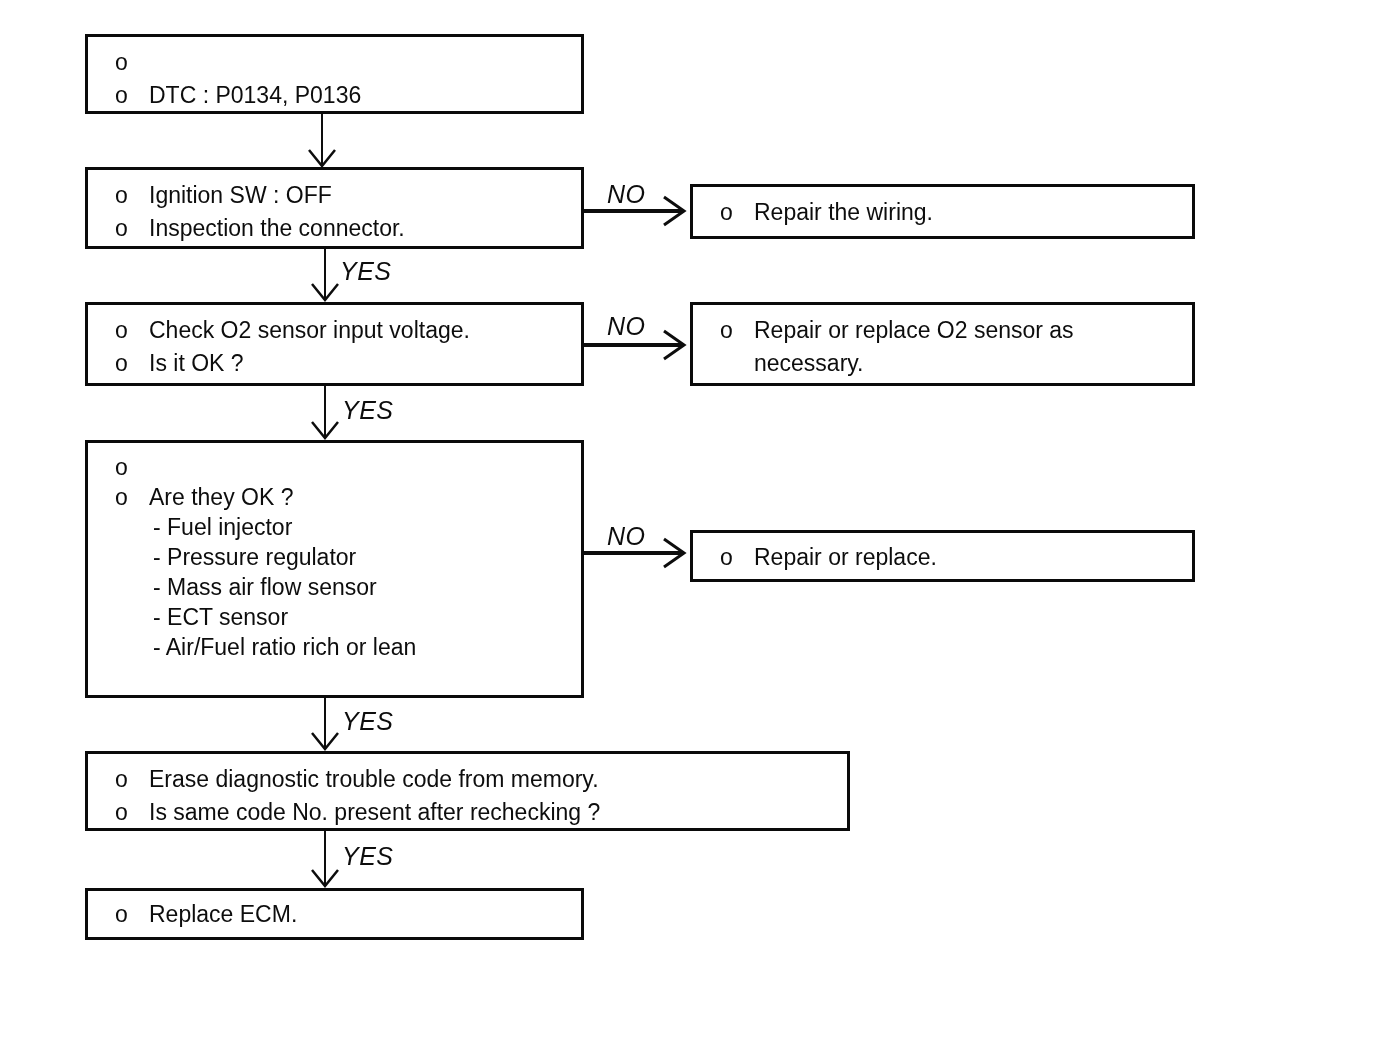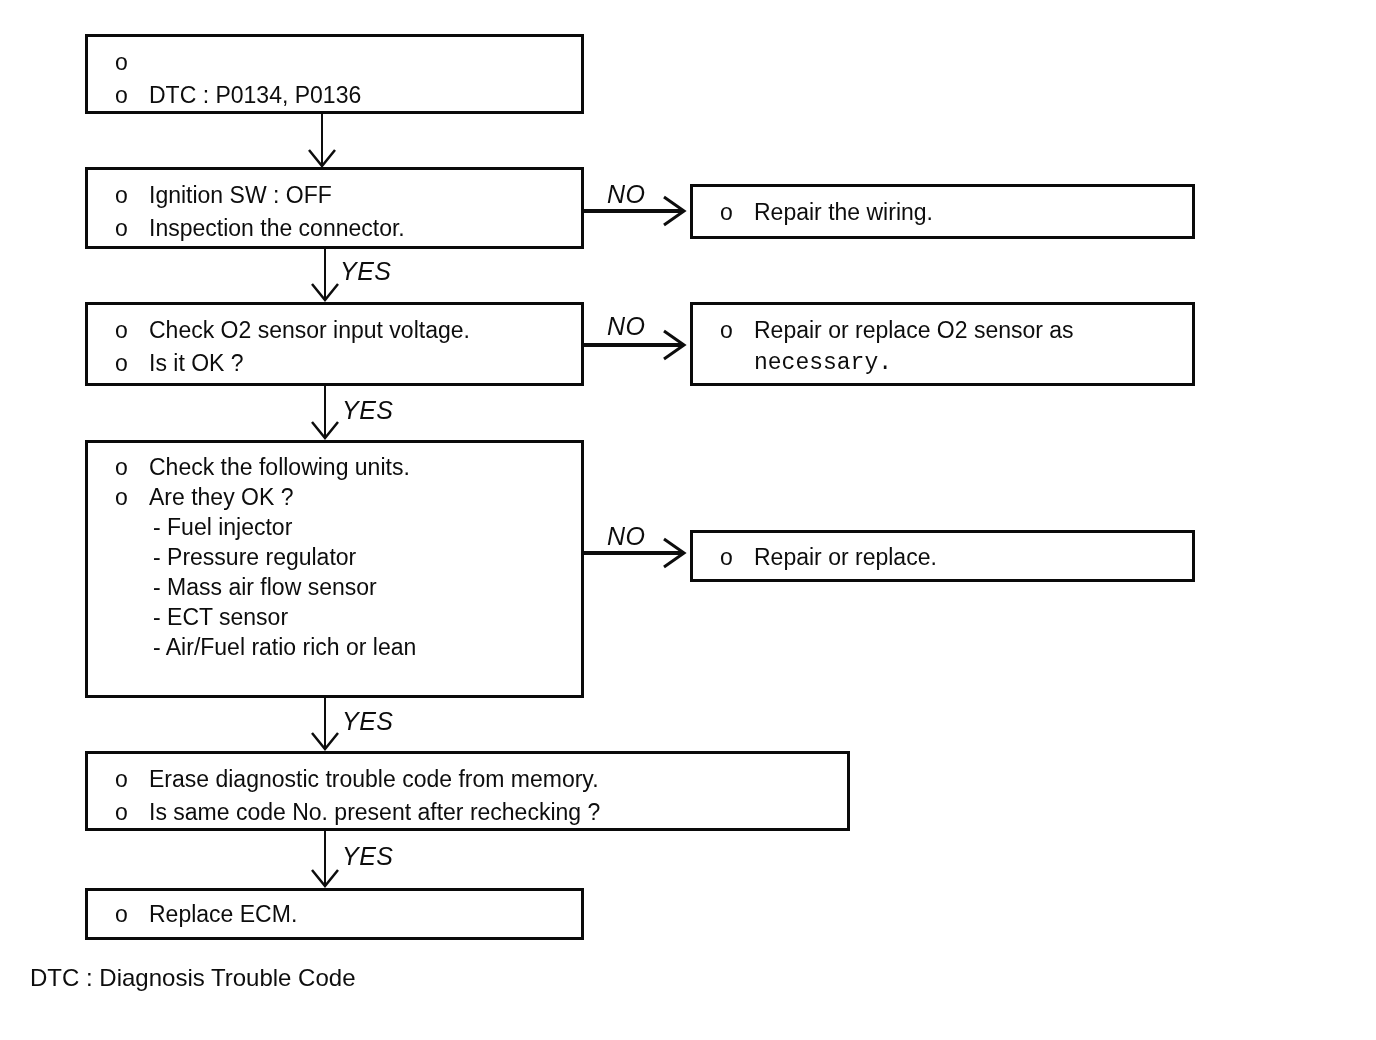--- a/index.html
+++ b/index.html
@@ -15,21 +15,21 @@
   .arrows { position: absolute; left: 0; top: 0; width: 1376px; height: 1040px; }
   .box {
     position: absolute;
     box-sizing: border-box;
     border: 3px solid #0a0a0a;
     background: #ffffff;
     padding-top: 9px;
   }
   .line { display: flex; font-size: 23px; line-height: 33px; white-space: nowrap; }
   .bullet { flex: none; width: 34px; padding-left: 27px; }
-  .cont { padding-left: 61px; font-size: 23px; line-height: 33px; white-space: nowrap; font-family: Liberation Mono, monospace; }
+  .cont { padding-left: 61px; font-size: 23px; line-height: 33px; white-space: nowrap; }
   .units .line { line-height: 30px; }
   .sub { padding-left: 65px; font-size: 23px; line-height: 30px; white-space: nowrap; }
   .flow-label {
     position: absolute;
     font-size: 25px;
     line-height: 27px;
     letter-spacing: 0.5px;
     font-style: italic;
   }
   .footnotes { position: absolute; left: 30px; top: 961px; }
@@ -110,21 +110,20 @@
     <div class="line">
       <span class="bullet">o</span>
       <span>Repair or replace O2 sensor as</span>
     </div>
     <div class="cont">necessary.</div>
   </div>
 
   <div class="box units" style="left:85px; top:440px; width:499px; height:258px;">
     <div class="line">
       <span class="bullet">o</span>
-      <span>Check the following units.</span>
     </div>
     <div class="line">
       <span class="bullet">o</span>
       <span>Are they OK ?</span>
     </div>
     <div class="sub">- Fuel injector</div>
     <div class="sub">- Pressure regulator</div>
     <div class="sub">- Mass air flow sensor</div>
     <div class="sub">- ECT sensor</div>
     <div class="sub">- Air/Fuel ratio rich or lean</div>
@@ -158,16 +157,15 @@
   <div class="flow-label" style="left:340px; top:258px;">YES</div>
   <div class="flow-label" style="left:342px; top:397px;">YES</div>
   <div class="flow-label" style="left:342px; top:708px;">YES</div>
   <div class="flow-label" style="left:342px; top:843px;">YES</div>
 
   <div class="flow-label" style="left:607px; top:181px;">NO</div>
   <div class="flow-label" style="left:607px; top:313px;">NO</div>
   <div class="flow-label" style="left:607px; top:523px;">NO</div>
 
   <div class="footnotes">
-    <div class="footnote">DTC : Diagnosis Trouble Code</div>
   </div>
 
 </div>
 
 </body></html>

